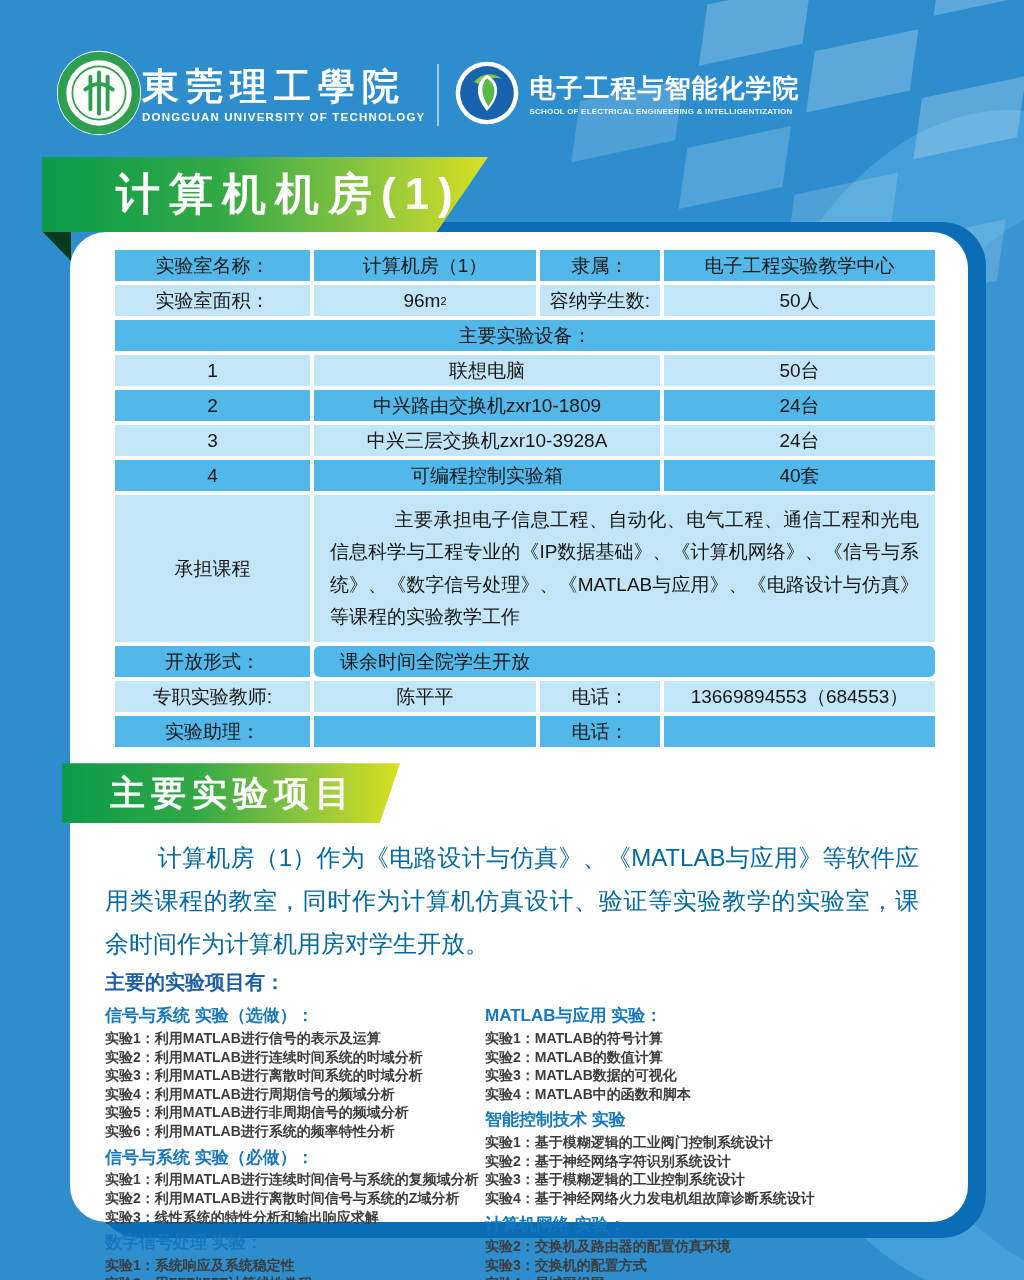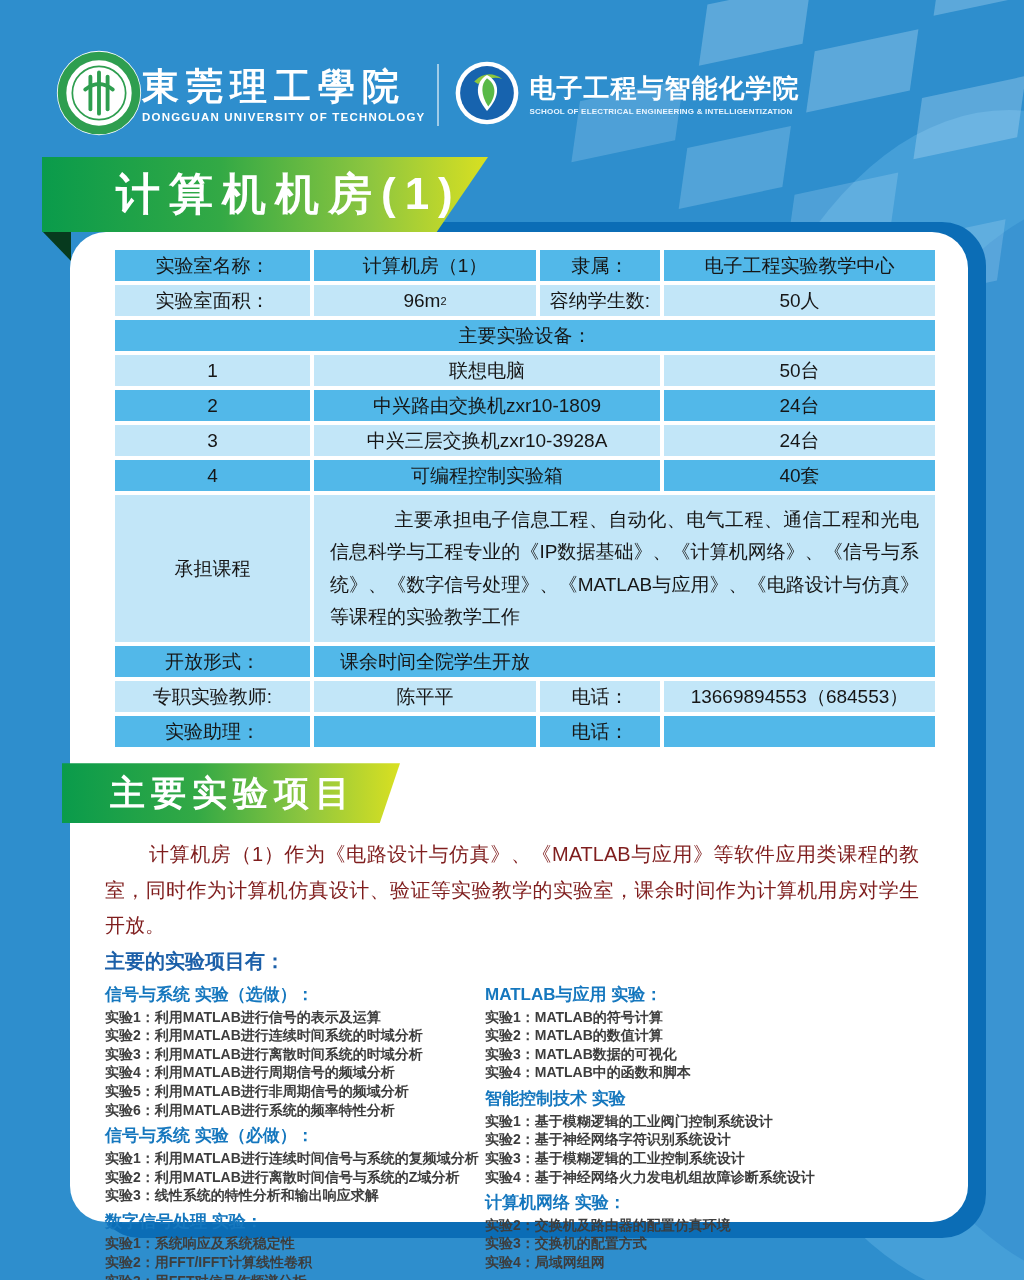--- a/index.html
+++ b/index.html
@@ -58,31 +58,31 @@
   .info-table{display:grid;grid-template-columns:195px 222px 120px auto;gap:4px;}
   .cell{display:flex;align-items:center;justify-content:center;min-height:31px;
         font-size:19px;color:#161616;text-align:center;}
   .dark{background:#52b8e9;}
   .light{background:#c2e6f8;}
   .span2{grid-column:span 2;}
   .span3{grid-column:span 3;}
   .span4{grid-column:span 4;}
   .cell-courses{display:block;padding:9px 16px;line-height:1.7;text-indent:3.4em;
                 text-align:justify;box-sizing:border-box;}
-  .left-pad{justify-content:flex-start;padding-left:26px;text-align:left;}
+  .left-pad{justify-content:flex-start;padding-left:26px;text-align:left;border-radius:6px;}
   sup{font-size:11px;}
 
   
   .banner2{position:relative;margin:16px 0 0 -53px;width:338px;height:60px;
            background:linear-gradient(90deg,#0a9b4b 0%,#33a945 40%,#8ec63f 72%,#d9e021 100%);
            clip-path:polygon(0 0,100% 0,94% 100%,0 100%);
            display:flex;align-items:center;}
   .banner2-text{color:#fff;font-size:35px;font-weight:bold;letter-spacing:6px;padding-left:48px;white-space:nowrap;}
 
-  .intro{margin:14px 16px 0 -10px;font-size:20px;line-height:1.78;color:#7f1d1d;
+  .intro{margin:14px 16px 0 -10px;font-size:24px;line-height:1.78;color:#0369a1;
          text-indent:2.2em;text-align:justify;}
   .lead{margin:4px 0 5px -10px;font-size:20px;font-weight:bold;color:#1b5fa8;}
 
   .columns{display:flex;margin-left:-10px;}
   .col-left{width:380px;flex:none;}
   .col-right{width:430px;flex:none;margin-left:0;}
   .proj-group{margin-bottom:5px;}
   .proj-title{font-size:17px;font-weight:bold;color:#1577be;line-height:1.45;margin-top:3px;}
   .proj-item{font-size:14px;color:#3d3d3d;line-height:1.33;font-weight:bold;}
 </style>

